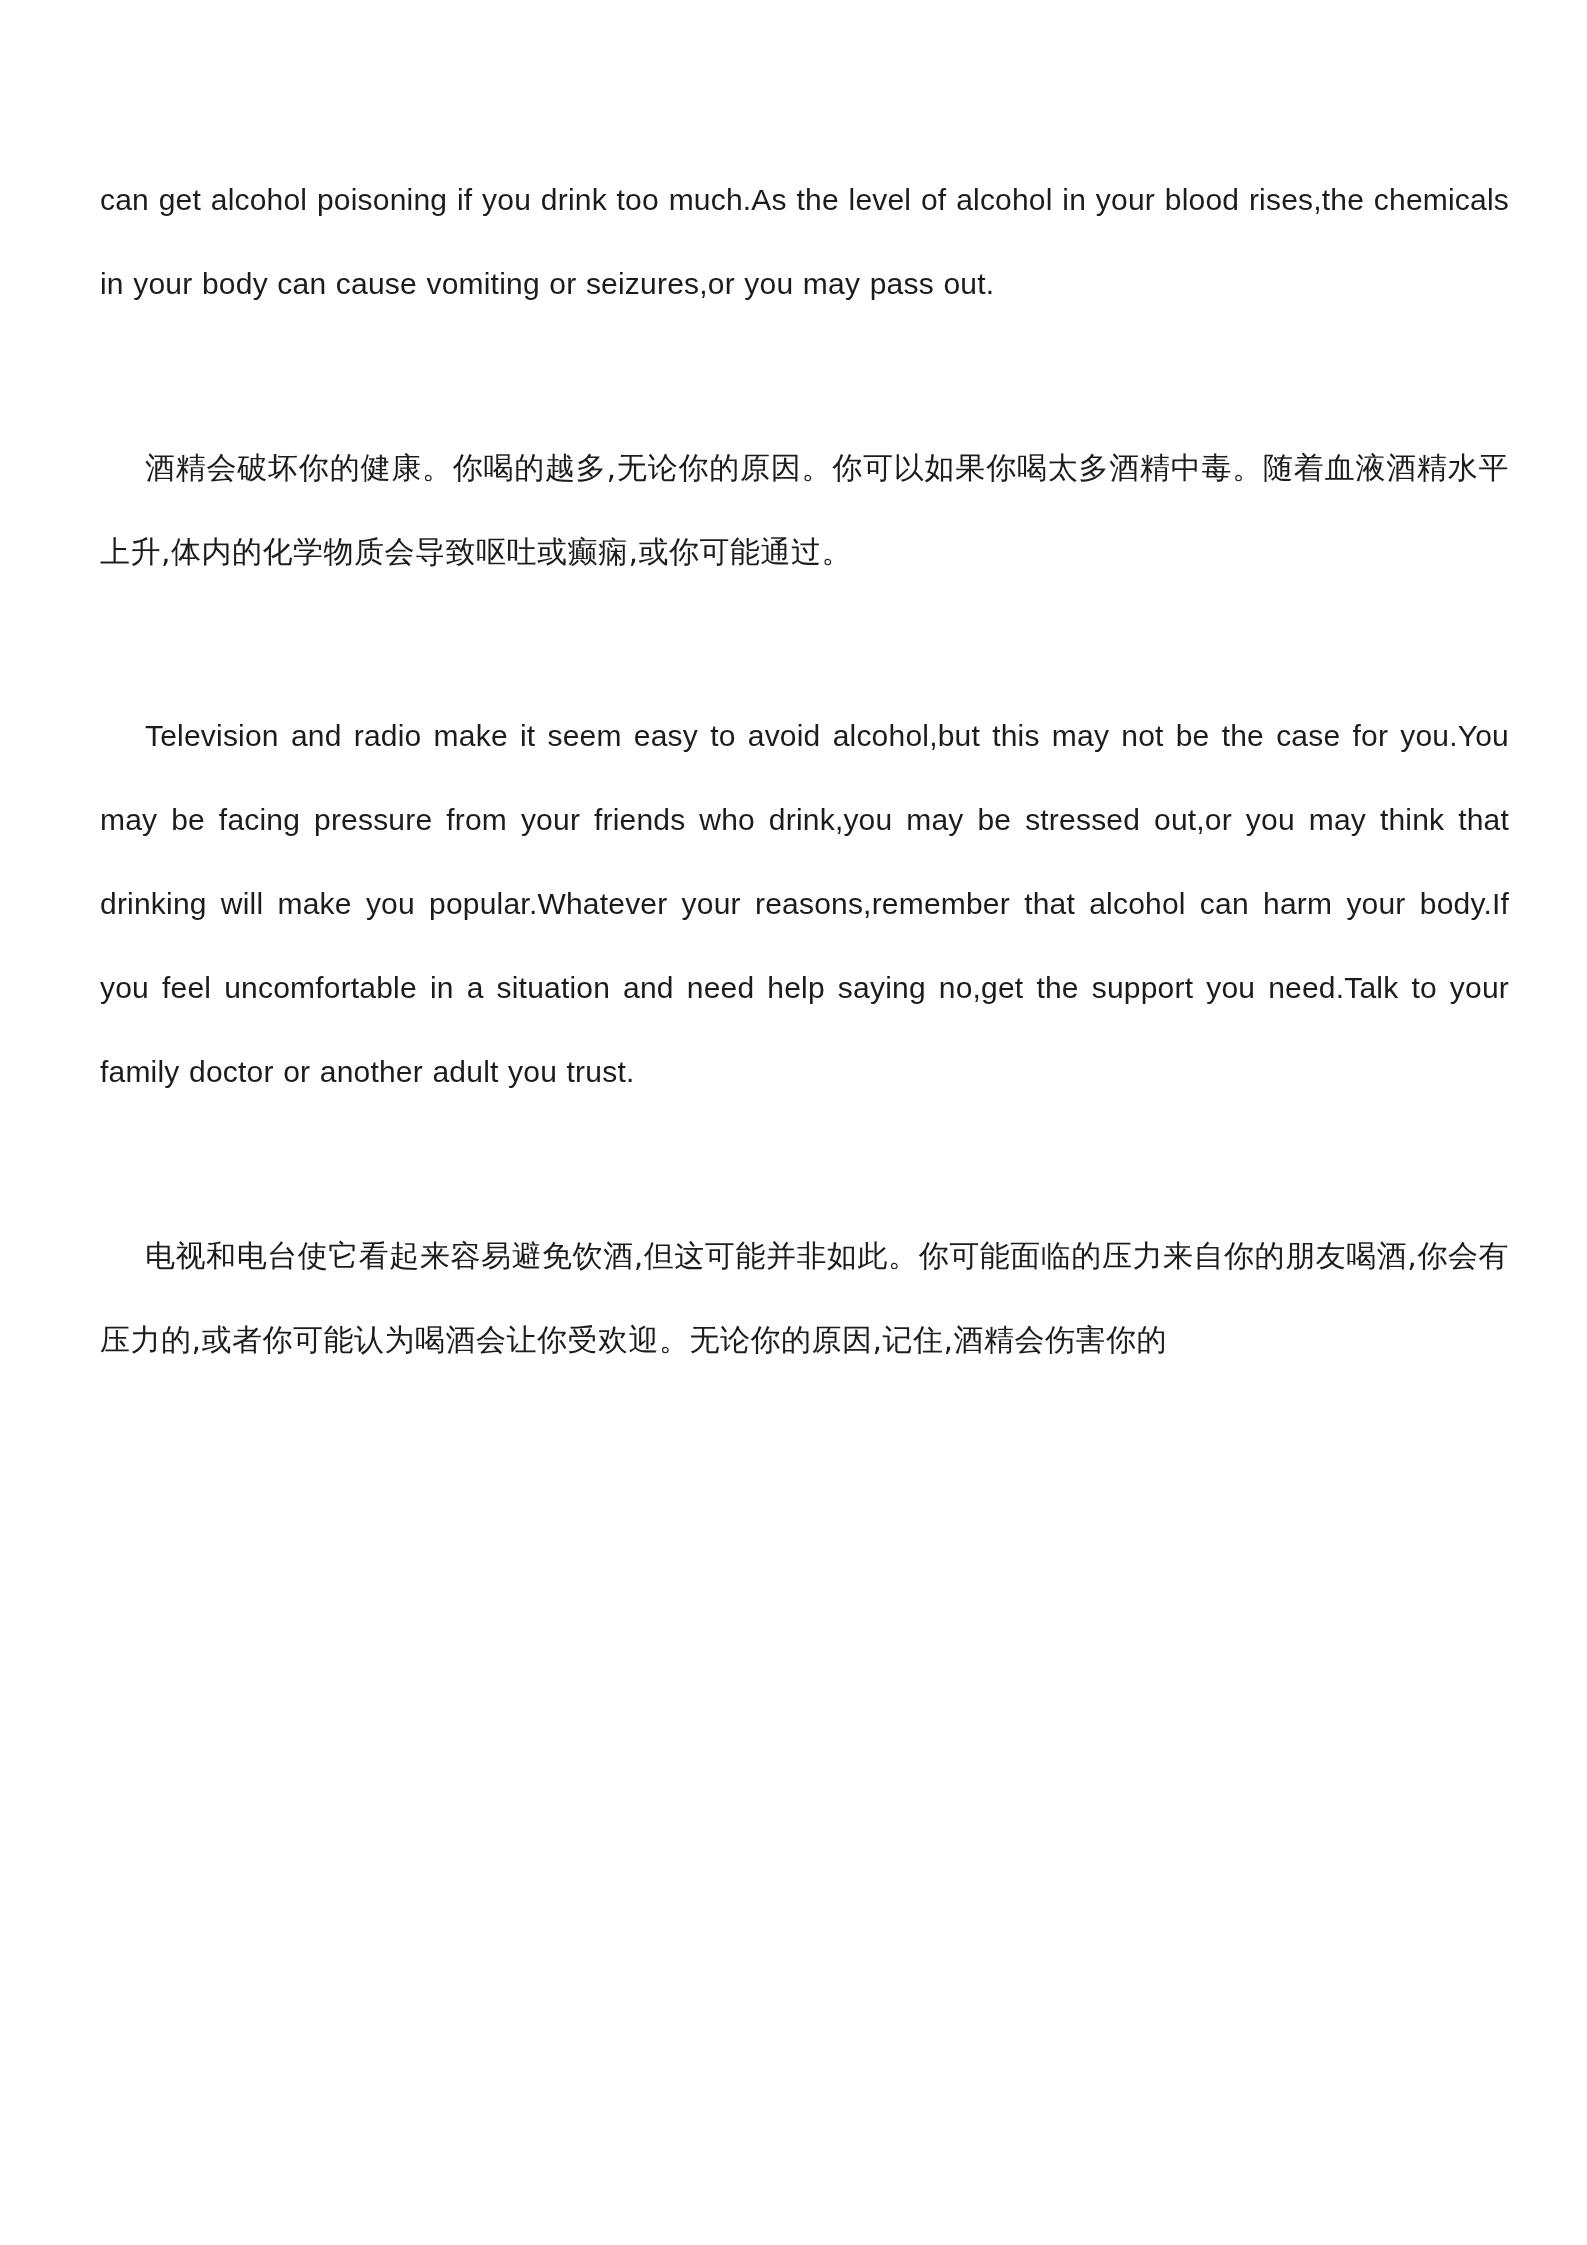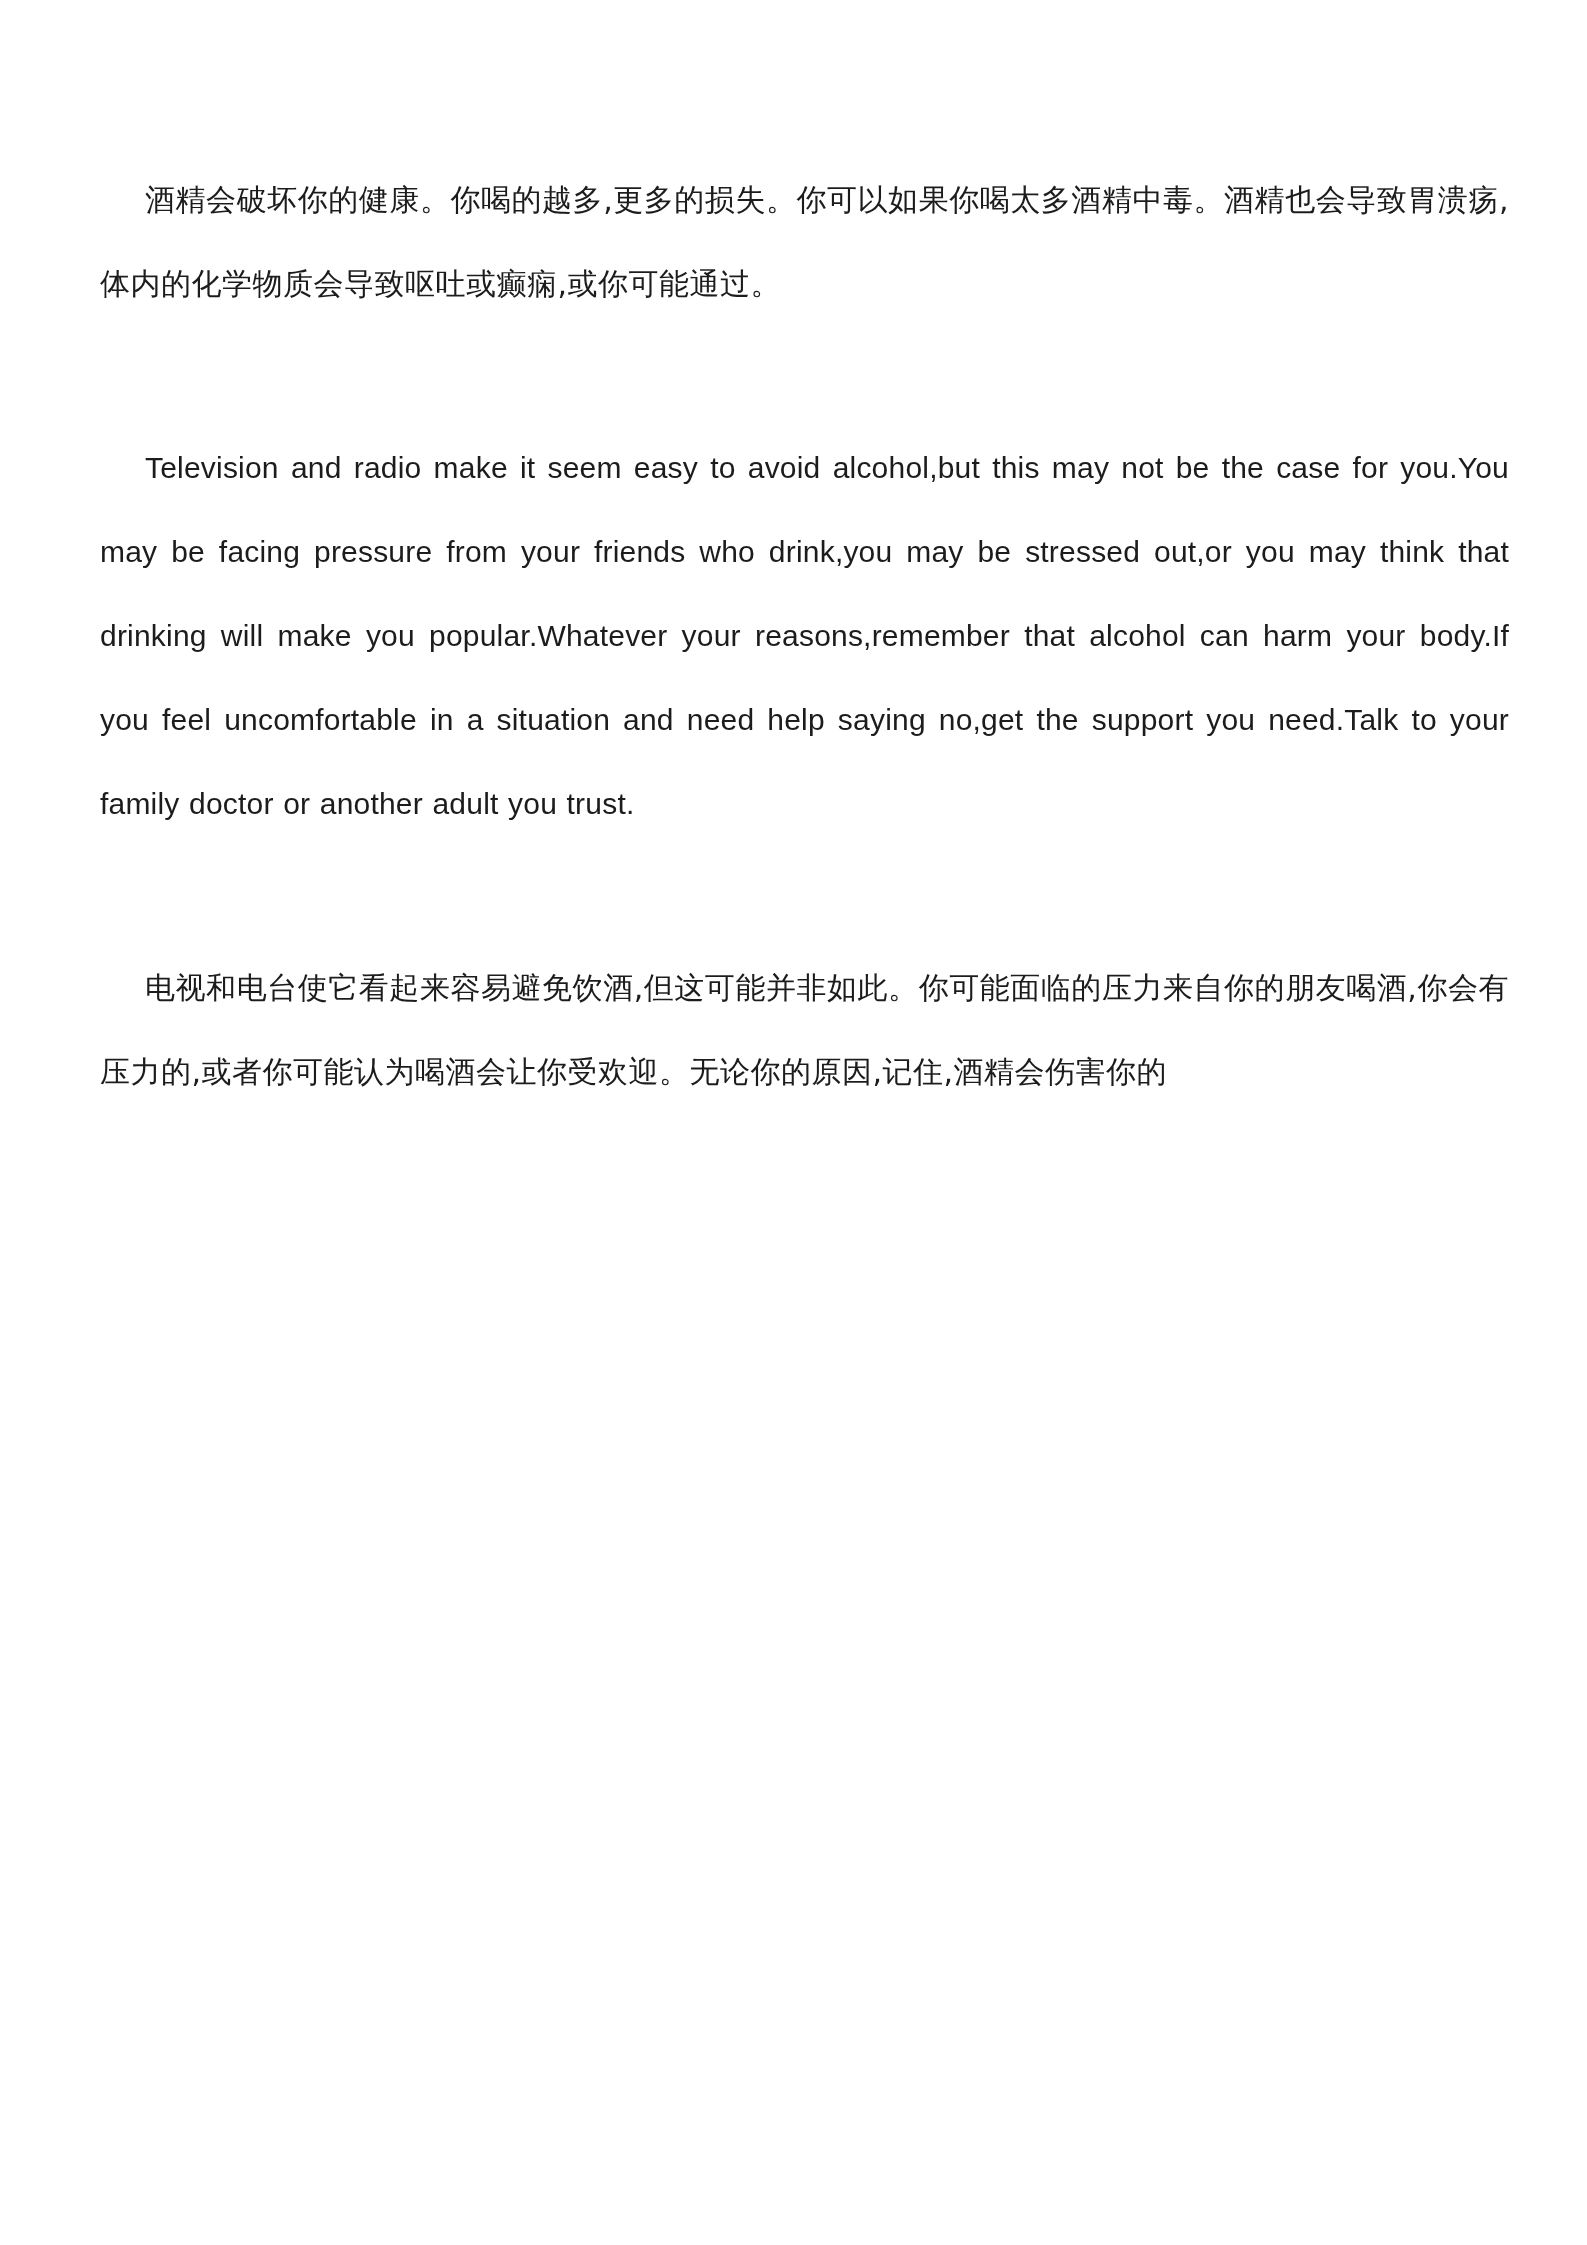--- a/index.html
+++ b/index.html
@@ -39,21 +39,22 @@
     letter-spacing: 0.5px;
   }
   .para:last-child {
     margin-bottom: 0;
   }
 </style>
 </head>
 <body>
 
 <div class="page">
+  <p class="para en">can get alcohol poisoning if you drink too much.As the level of alcohol in your blood rises,the chemicals in your body can cause vomiting or seizures,or you may pass out.</p>
 
-  <p class="para zh indent">酒精会破坏你的健康。你喝的越多,更多的损失。你可以如果你喝太多酒精中毒。酒精也会导致胃溃疡,体内的化学物质会导致呕吐或癫痫,或你可能通过。</p>
+  <p class="para zh indent">酒精会破坏你的健康。你喝的越多,无论你的原因。你可以如果你喝太多酒精中毒。随着血液酒精水平上升,体内的化学物质会导致呕吐或癫痫,或你可能通过。</p>
 
 
 
   <p class="para en indent">Television and radio make it seem easy to avoid alcohol,but this may not be the case for you.You may be facing pressure from your friends who drink,you may be stressed out,or you may think that drinking will make you popular.Whatever your reasons,remember that alcohol can harm your body.If you feel uncomfortable in a situation and need help saying no,get the support you need.Talk to your family doctor or another adult you trust.</p>
 
   <p class="para zh indent">电视和电台使它看起来容易避免饮酒,但这可能并非如此。你可能面临的压力来自你的朋友喝酒,你会有压力的,或者你可能认为喝酒会让你受欢迎。无论你的原因,记住,酒精会伤害你的</p>
 </div>
 
 </body></html>

